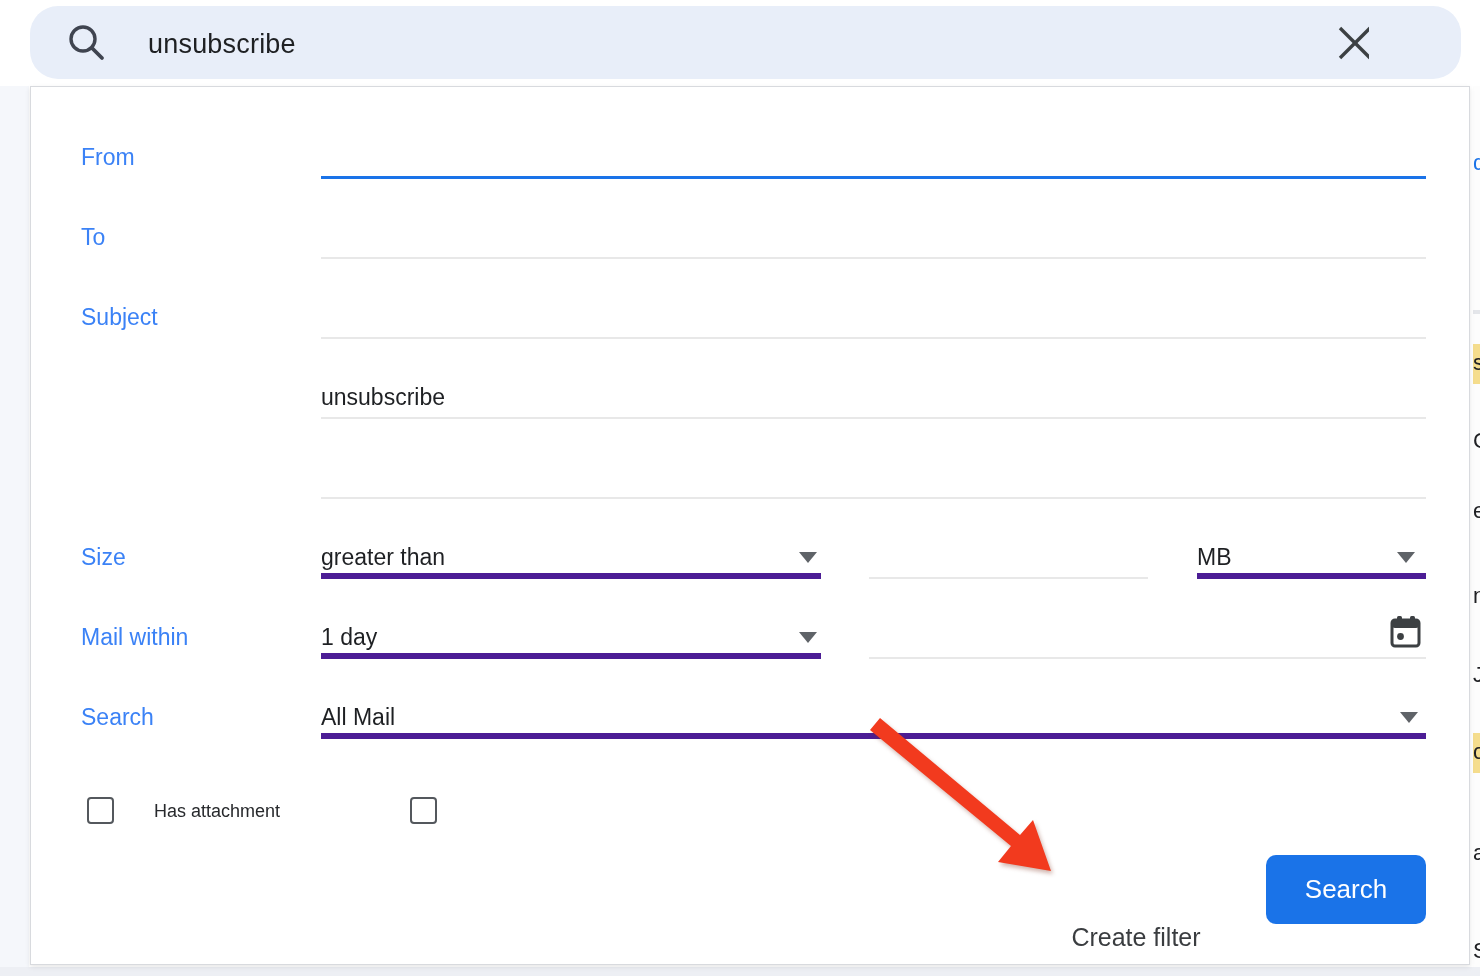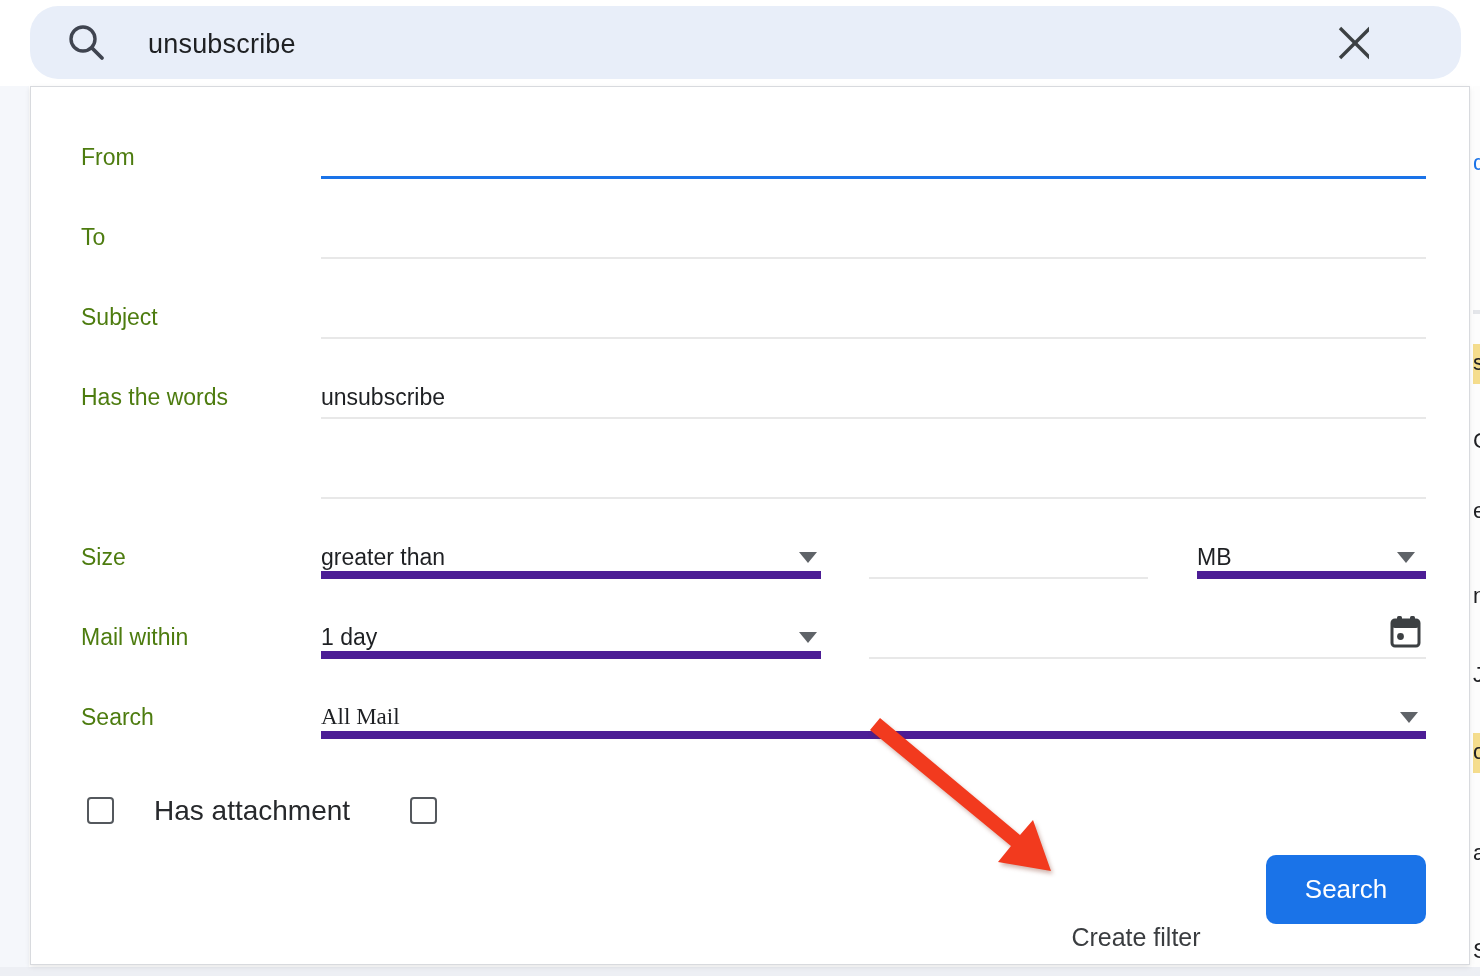--- a/index.html
+++ b/index.html
@@ -29,46 +29,46 @@
   .close-icon{position:absolute;left:1281px;top:13px;width:58px;height:48px;cursor:pointer;}
 
   
   .panel{
     position:absolute;left:30px;top:86px;width:1440px;height:879px;
     background:#ffffff;border:1px solid #d8dade;box-sizing:border-box;
     box-shadow:0 2px 5px rgba(0,0,0,.10);
   }
   .row-label{
     position:absolute;left:50px;height:46px;line-height:48px;
-    font-size:23px;color:#4d7c0f;white-space:nowrap;
+    font-size:23px;color:#3b82f6;white-space:nowrap;
   }
   .field{
     position:absolute;height:46px;line-height:48px;box-sizing:border-box;
     font-size:23px;color:#1e2023;border-bottom:2px solid #e8e8e8;
     white-space:nowrap;cursor:text;
   }
   .field.focused{border-bottom:3px solid #1a73e8;}
   .select{
     position:absolute;height:46px;line-height:48px;box-sizing:border-box;
-    font-size:23px;color:#1e2023;border-bottom:8px solid #4c1d95;
+    font-size:23px;color:#1e2023;border-bottom:6px solid #4c1d95;
     white-space:nowrap;cursor:pointer;
   }
   .dd-arrow{
     position:absolute;top:19px;width:0;height:0;
     border-left:9px solid transparent;border-right:9px solid transparent;
     border-top:11px solid #5f6368;
   }
   .cal-icon{position:absolute;width:34px;height:36px;cursor:pointer;}
 
   .checkbox{
     position:absolute;width:27px;height:27px;box-sizing:border-box;
     border:2.5px solid #54585d;border-radius:4px;background:#fff;cursor:pointer;
   }
   .checkbox-label{
-    position:absolute;height:40px;line-height:40px;font-size:28px;color:#27292c;white-space:nowrap;
+    position:absolute;height:40px;line-height:40px;font-size:18px;color:#27292c;white-space:nowrap;
   }
   .create-filter-btn{
     position:absolute;left:1005px;top:782px;width:200px;height:40px;
     display:flex;align-items:center;justify-content:center;
     font-size:25px;color:#3a3d40;cursor:pointer;border-radius:6px;margin-top:48px;
   }
   .search-btn{
     position:absolute;left:1235px;top:768px;width:160px;height:69px;
     background:#1a73e8;border-radius:10px;border:none;
     display:flex;align-items:center;justify-content:center;
@@ -117,21 +117,20 @@
 
   <div class="row-label" style="top:46px;">From</div>
   <div class="field focused" style="left:290px;top:46px;width:1105px;"></div>
 
   <div class="row-label" style="top:126px;">To</div>
   <div class="field" style="left:290px;top:126px;width:1105px;"></div>
 
   <div class="row-label" style="top:206px;">Subject</div>
   <div class="field" style="left:290px;top:206px;width:1105px;"></div>
 
-  <div class="row-label" style="top:286px;">Has the words</div>
   <div class="field" style="left:290px;top:286px;width:1105px;">unsubscribe</div>
 
   <div class="field" style="left:290px;top:366px;width:1105px;"></div>
 
   <div class="row-label" style="top:446px;">Size</div>
   <div class="select" style="left:290px;top:446px;width:500px;">
     <span>greater than</span>
     <span class="dd-arrow" style="right:4px;"></span>
   </div>
   <div class="field" style="left:838px;top:446px;width:279px;"></div>
@@ -150,21 +149,21 @@
     <svg width="34" height="36" viewBox="0 0 34 36">
       <rect x="3" y="5" width="27" height="26" rx="3" fill="none" stroke="#3c4043" stroke-width="3"></rect>
       <rect x="3" y="5" width="27" height="8" rx="3" fill="#3c4043"></rect>
       <rect x="8" y="1" width="5" height="6" rx="1.5" fill="#3c4043"></rect>
       <rect x="21" y="1" width="5" height="6" rx="1.5" fill="#3c4043"></rect>
       <circle cx="11.5" cy="21.5" r="3.4" fill="#3c4043"></circle>
     </svg>
   </div>
 
   <div class="row-label" style="top:606px;">Search</div>
-  <div class="select" style="left:290px;top:606px;width:1105px;font-family:Liberation Serif, serif;">
+  <div class="select" style="left:290px;top:606px;width:1105px;">
     <span>All Mail</span>
     <span class="dd-arrow" style="right:8px;"></span>
   </div>
 
   <div class="checkbox" style="left:56px;top:710px;"></div>
   <div class="checkbox-label" style="left:123px;top:704px;">Has attachment</div>
   <div class="checkbox" style="left:379px;top:710px;"></div>
 
   <div class="create-filter-btn">Create filter</div>
   <button class="search-btn">Search</button>

